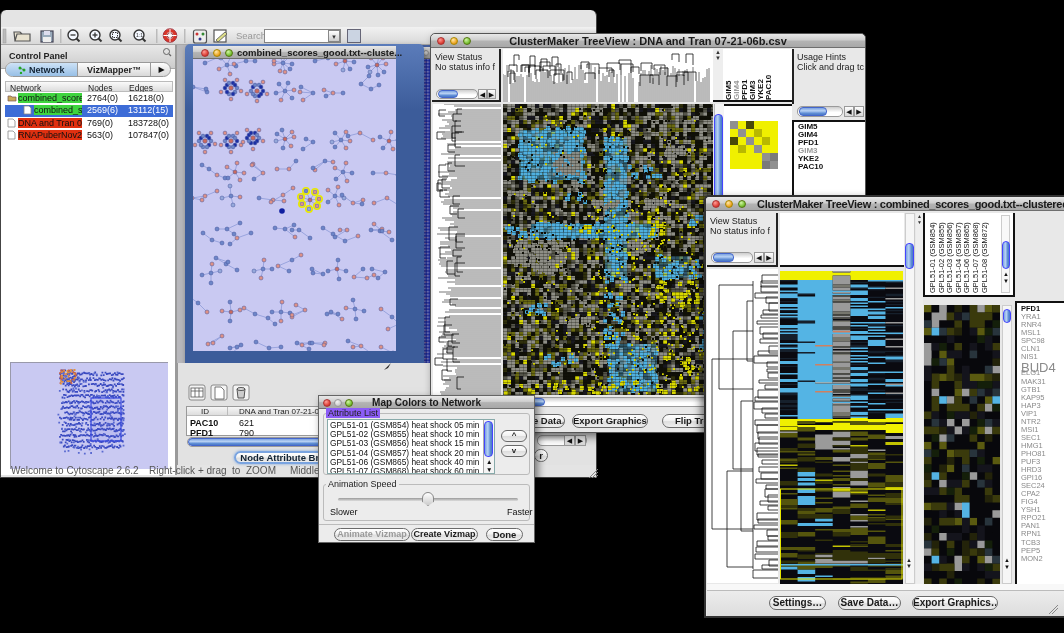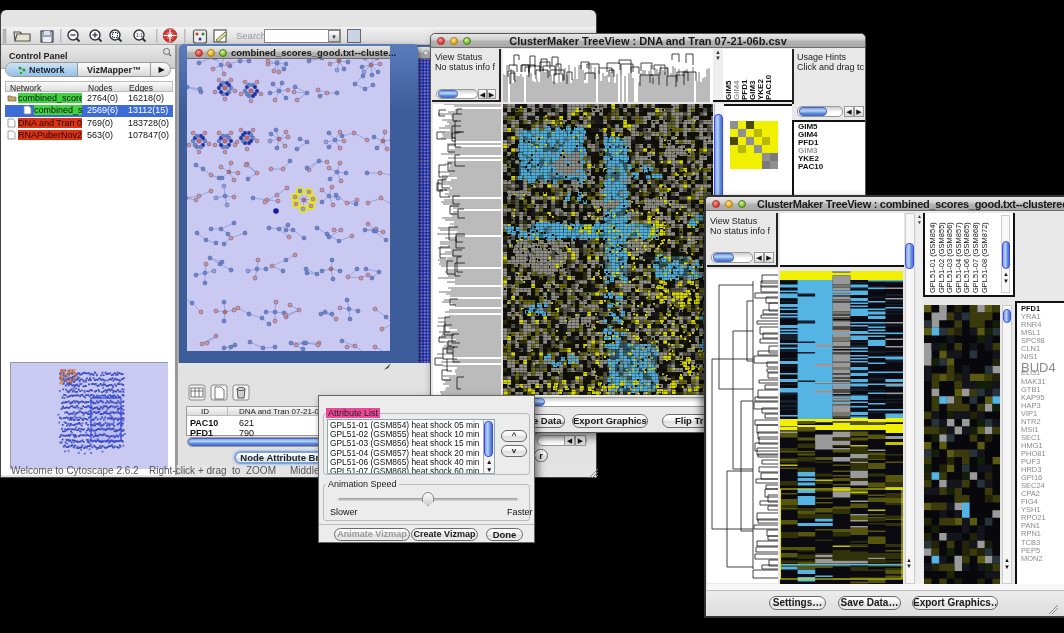--- a/index.html
+++ b/index.html
@@ -116,21 +116,21 @@
     </div>
     <div class="abs" style="left:176px;top:35px;width:419px;height:328px;background:#b8b8bc"></div>
     <div class="abs" style="left:391px;top:35px;width:204px;height:328px;background:#4a66a8;overflow:hidden">
       <div class="abs tbar" style="left:4px;top:2px;width:200px;height:12px">
         <div class="tl gry" style="left:7px;top:3px;width:6px;height:6px"></div>
         <div class="tl gry" style="left:17px;top:3px;width:6px;height:6px"></div>
         <div class="tl gry" style="left:27px;top:3px;width:6px;height:6px"></div>
       </div>
       <div class="abs" style="left:4px;top:14px;width:200px;height:306px;background-color:#7780d2;background-image:radial-gradient(#1c2caa 1.2px,transparent 1.4px),radial-gradient(#d08080 0.9px,transparent 1.1px);background-size:3.2px 3.2px,5.5px 5.5px"></div>
     </div>
-    <div class="abs" style="left:178px;top:34px;width:239px;height:329px;background:linear-gradient(#5b7cba,#3c5c9a 20%);border-radius:5px 5px 0 0;box-shadow:2px 3px 6px rgba(0,0,0,0.45)">
+    <div class="abs" style="left:184px;top:34px;width:239px;height:329px;background:linear-gradient(#5b7cba,#3c5c9a 20%);border-radius:5px 5px 0 0;box-shadow:2px 3px 6px rgba(0,0,0,0.45)">
       <div class="abs tbar" style="left:8px;top:2px;width:203px;height:13px">
         <div class="tl red" style="left:8px;top:3px;width:8px;height:8px"></div>
         <div class="tl yel" style="left:20px;top:3px;width:8px;height:8px"></div>
         <div class="tl grn" style="left:32px;top:3px;width:8px;height:8px"></div>
         <div class="ttext" style="font-size:9.5px;line-height:13px;padding-left:44px">combined_scores_good.txt--cluste...</div>
       </div>
       <div class="abs" style="left:8px;top:15px;width:203px;height:295px;overflow:hidden"><svg width="203" height="292">
           <rect width="203" height="292" fill="#c9c9f2"></rect>
           <path stroke="#8494d4" stroke-width="0.7" fill="none" d="M12 4L26 -2M26 -2L18 -6M34 6L43 7M34 6L37 15M34 6L26 10M34 6L28 -1M34 6L38 -3M62 2L53 2M53 2L41 5M90 4L99 5M90 4L97 10M90 4L92 13M90 4L87 12M90 4L81 5M90 4L81 2M90 4L86 -5M90 4L93 -5M90 4L97 -3M122 2L135 -1M122 2L134 -7M152 2L161 3M152 2L157 10M152 2L150 11M152 2L143 5M152 2L145 -4M152 2L152 -7M152 2L159 -4M184 6L193 5M184 6L191 13M184 6L185 16M184 6L177 13M184 6L175 8M184 6L178 -1M184 6L186 -3M184 6L190 -1M14 33L0 28M0 28L13 30M92 32L101 31M92 32L99 39M92 32L88 41M92 32L83 34M92 32L86 25M92 32L95 24M120 34L110 41M120 34L107 33M120 34L108 28M150 34L140 34M140 34L133 37M140 34L131 31M178 30L186 26M178 30L168 25M168 25L176 17M92 80L101 78M92 80L98 87M92 80L90 89M92 80L83 82M92 80L84 75M92 80L89 71M92 80L99 73M120 83L110 90M120 83L113 80M148 81L157 82M148 81L153 89M148 81L142 88M148 81L139 83M148 81L142 74M148 81L153 73M180 81L167 74M167 74L155 77M196 82L205 81M196 82L200 90M196 82L190 89M196 82L187 78M196 82L198 73M16 110L9 106M16 110L24 116M24 116L32 119M42 113L51 114M42 113L47 121M42 113L35 119M42 113L34 108M42 113L44 104M70 114L60 105M70 114L61 120M70 114L59 106M96 110L103 102M96 110L84 110M122 111L132 102M132 102L140 103M132 102L120 109M150 113L159 114M150 113L154 122M150 113L143 120M150 113L142 109M150 113L153 104M180 114L193 114M193 114L205 116M205 116L216 117M12 137L-1 139M12 137L24 132M-1 139L9 141M38 137L47 138M38 137L40 146M38 137L29 139M38 137L37 127M66 139L80 141M80 141L91 142M90 136L78 143M90 136L100 129M117 141L126 140M117 141L124 147M117 141L116 150M117 141L109 145M117 141L108 138M117 141L113 132M117 141L122 133M142 137L151 139M142 137L146 146M142 137L135 143M142 137L135 131M142 137L145 128M170 141L160 144M160 144L169 145M160 144L149 136M194 139L181 144M194 139L207 147M10 174L19 181M19 181L29 184M34 170L41 175M34 170L24 170M34 170L47 164M58 174L44 179M44 179L37 185M82 169L92 170M92 170L102 178M92 170L101 166M106 171L99 171M106 171L117 179M130 169L140 175M140 175L152 182M152 182L165 177M154 171L147 171M154 171L142 178M178 171L187 172M178 171L189 170M187 172L199 181M196 173L189 172M189 172L181 165M18 214L27 212M18 214L18 224M18 214L9 216M18 214L19 205M44 211L33 205M33 205L23 199M23 199L35 203M70 210L79 210M70 210L68 219M70 210L61 212M70 210L71 201M96 212L85 207M85 207L99 201M99 201L108 196M120 214L130 215M130 215L119 210M144 210L153 212M144 210L146 220M144 210L135 212M144 210L145 201M170 210L161 218M161 218L174 219M174 219L181 216M192 213L185 219M192 213L179 210M14 253L5 244M5 244L-6 236M-6 236L-15 238M38 253L47 251M38 253L37 262M38 253L29 252M38 253L37 243M62 255L51 249M62 255L75 259M75 259L82 265M88 253L97 254M88 253L88 262M88 253L79 253M88 253L89 243M112 251L103 246M112 251L99 258M112 251L99 256M138 253L145 255M145 255L134 255M138 253L149 260M162 250L171 252M162 250L163 260M162 250L153 249M162 250L160 241M188 250L199 258M199 258L206 265M206 265L195 270M20 284L29 277M29 277L15 285M48 286L37 289M48 286L38 295M37 289L44 288M76 289L88 288M76 289L63 283M104 284L117 284M104 284L116 290M117 284L109 286M132 284L119 284M119 284L131 286M160 288L168 287M168 287L155 282M168 287L179 295M188 288L200 294M200 294L209 301"></path>
           <circle cx="12" cy="4" r="2" fill="#6d86c8" stroke="#46549a" stroke-width="0.5"></circle>
@@ -740,22 +740,28 @@
       <div class="pillbtn" style="left:62px;top:5px;width:57px;height:14px;line-height:12px">Settings…</div>
       <div class="pillbtn" style="left:131px;top:5px;width:63px;height:14px;line-height:12px">Save Data…</div>
       <div class="pillbtn" style="left:205px;top:5px;width:86px;height:14px;line-height:12px">Export Graphics…</div>
       <svg class="abs" style="left:341px;top:13px" width="11" height="11">
         <line x1="1" y1="10" x2="10" y2="1" stroke="#888"></line>
         <line x1="4" y1="10" x2="10" y2="4" stroke="#888"></line>
       </svg>
     </div>
   </div>
 <div class="abs" style="left:318px;top:395px;width:217px;height:148px;background:#ececec;border:1px solid #666;box-shadow:3px 4px 8px rgba(0,0,0,0.5)">
+    <div class="abs tbar" style="left:0;top:0;width:215px;height:13px">
+      <div class="tl red" style="left:4px;top:2.5px;width:8px;height:8px"></div>
+      <div class="tl gry" style="left:15px;top:2.5px;width:8px;height:8px"></div>
+      <div class="tl grn" style="left:26px;top:2.5px;width:8px;height:8px"></div>
+      <div class="ttext" style="font-size:10px;line-height:13px">Map Colors to Network</div>
+    </div>
     <div class="abs" style="left:4px;top:17px;width:207px;height:62px;border:1px solid #bbb;border-radius:3px">
-      <div class="abs" style="left:2px;top:-6px;background:#ec4899;font-size:9px;color:#222;padding:0 2px">Attribute List</div>
+      <div class="abs" style="left:2px;top:-6px;background:#8b5cf6;font-size:9px;color:#222;padding:0 2px">Attribute List</div>
       <div class="abs" style="left:3px;top:5px;width:168px;height:55px;background:#fff;border:1px solid #8aa;overflow:hidden;font-size:8.4px;line-height:9.2px;color:#111;padding:1px 0 0 2px">GPL51-01 (GSM854) heat shock 05 min<br>GPL51-02 (GSM855) heat shock 10 min<br>GPL51-03 (GSM856) heat shock 15 min<br>GPL51-04 (GSM857) heat shock 20 min<br>GPL51-06 (GSM865) heat shock 40 min<br>GPL51-07 (GSM868) heat shock 60 min</div>
       <div class="abs" style="left:159px;top:6px;width:11px;height:53px;background:#f4f4f4;border-left:1px solid #aaa"></div>
       <div class="vthumb" style="left:160px;top:7px;width:9px;height:36px"></div>
       <div class="abs" style="left:162px;top:44px;font-size:6.5px;color:#111;line-height:7.5px">▲<br>▼</div>
       <div class="pillbtn" style="left:177px;top:16px;width:26px;height:12px;font-size:8px;line-height:10px">^</div>
       <div class="pillbtn" style="left:177px;top:31px;width:26px;height:12px;font-size:8px;line-height:10px">v</div>
     </div>
     <div class="abs" style="left:4px;top:88px;width:207px;height:37px;border:1px solid #bbb;border-radius:3px">
       <div class="abs" style="left:2px;top:-6px;background:#ececec;font-size:9px;color:#222;padding:0 2px">Animation Speed</div>
       <div class="abs" style="left:14px;top:13px;width:180px;height:3px;background:linear-gradient(#999,#ddd);border-radius:2px"></div>

